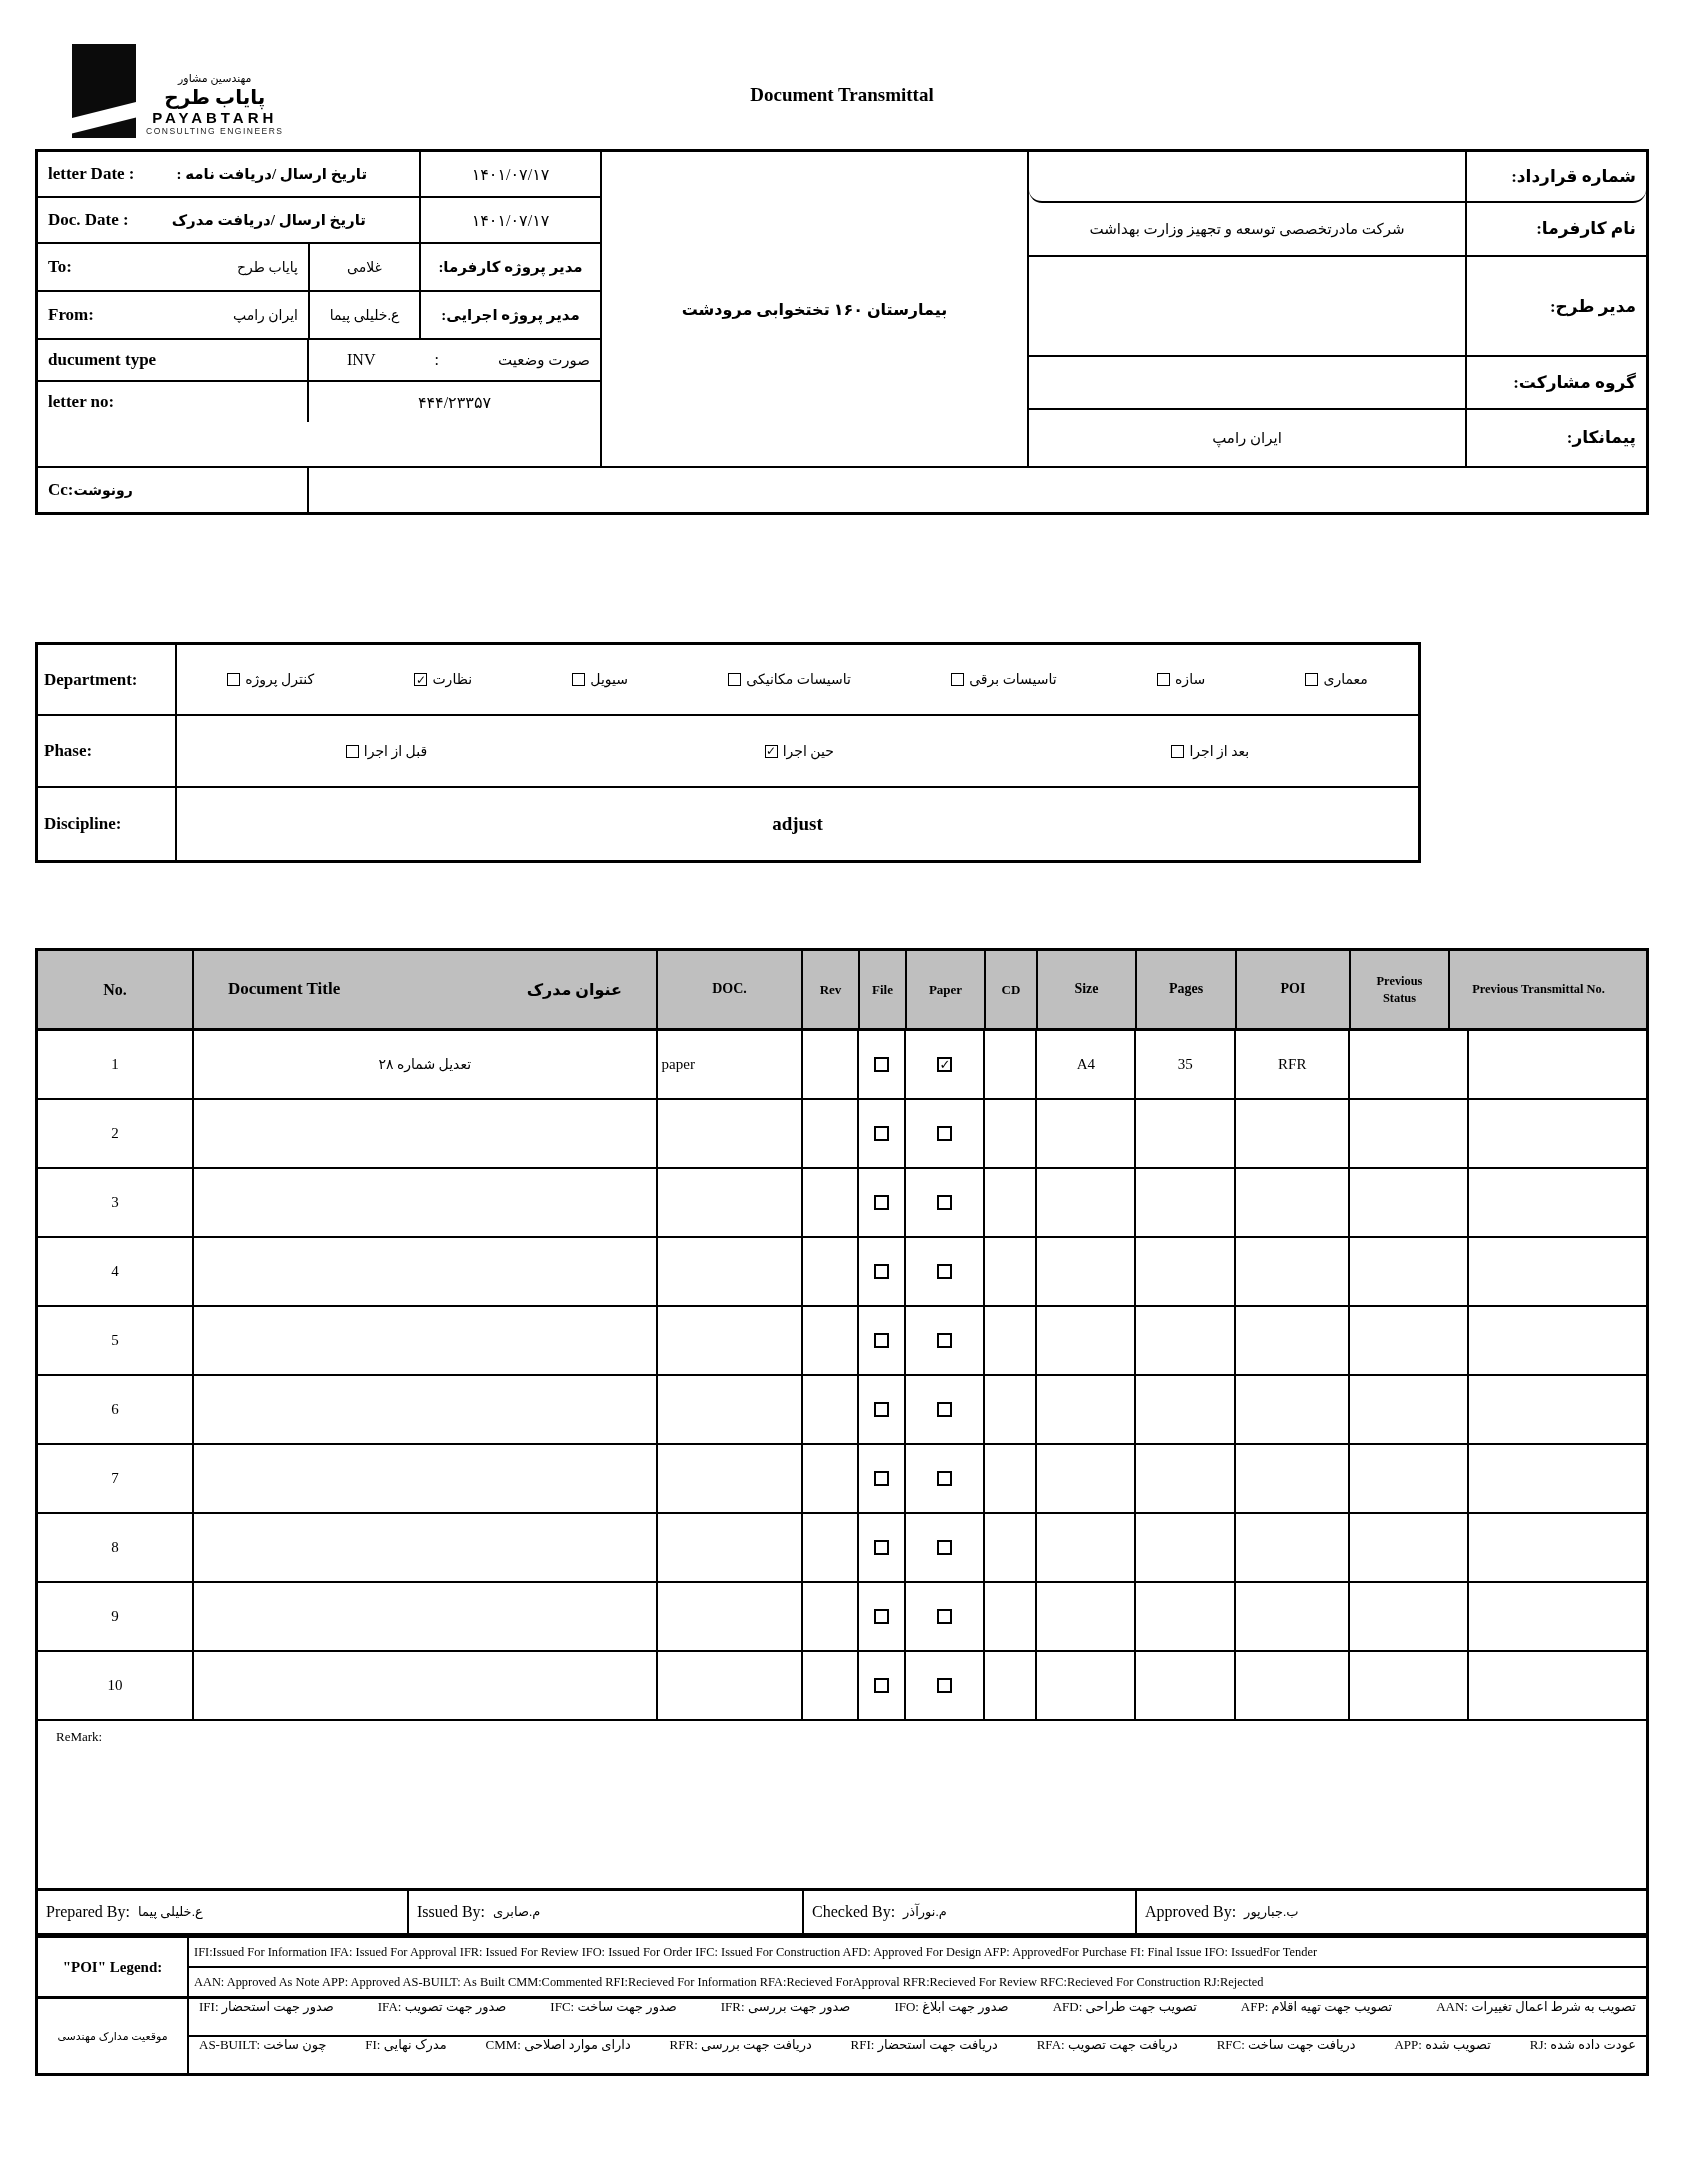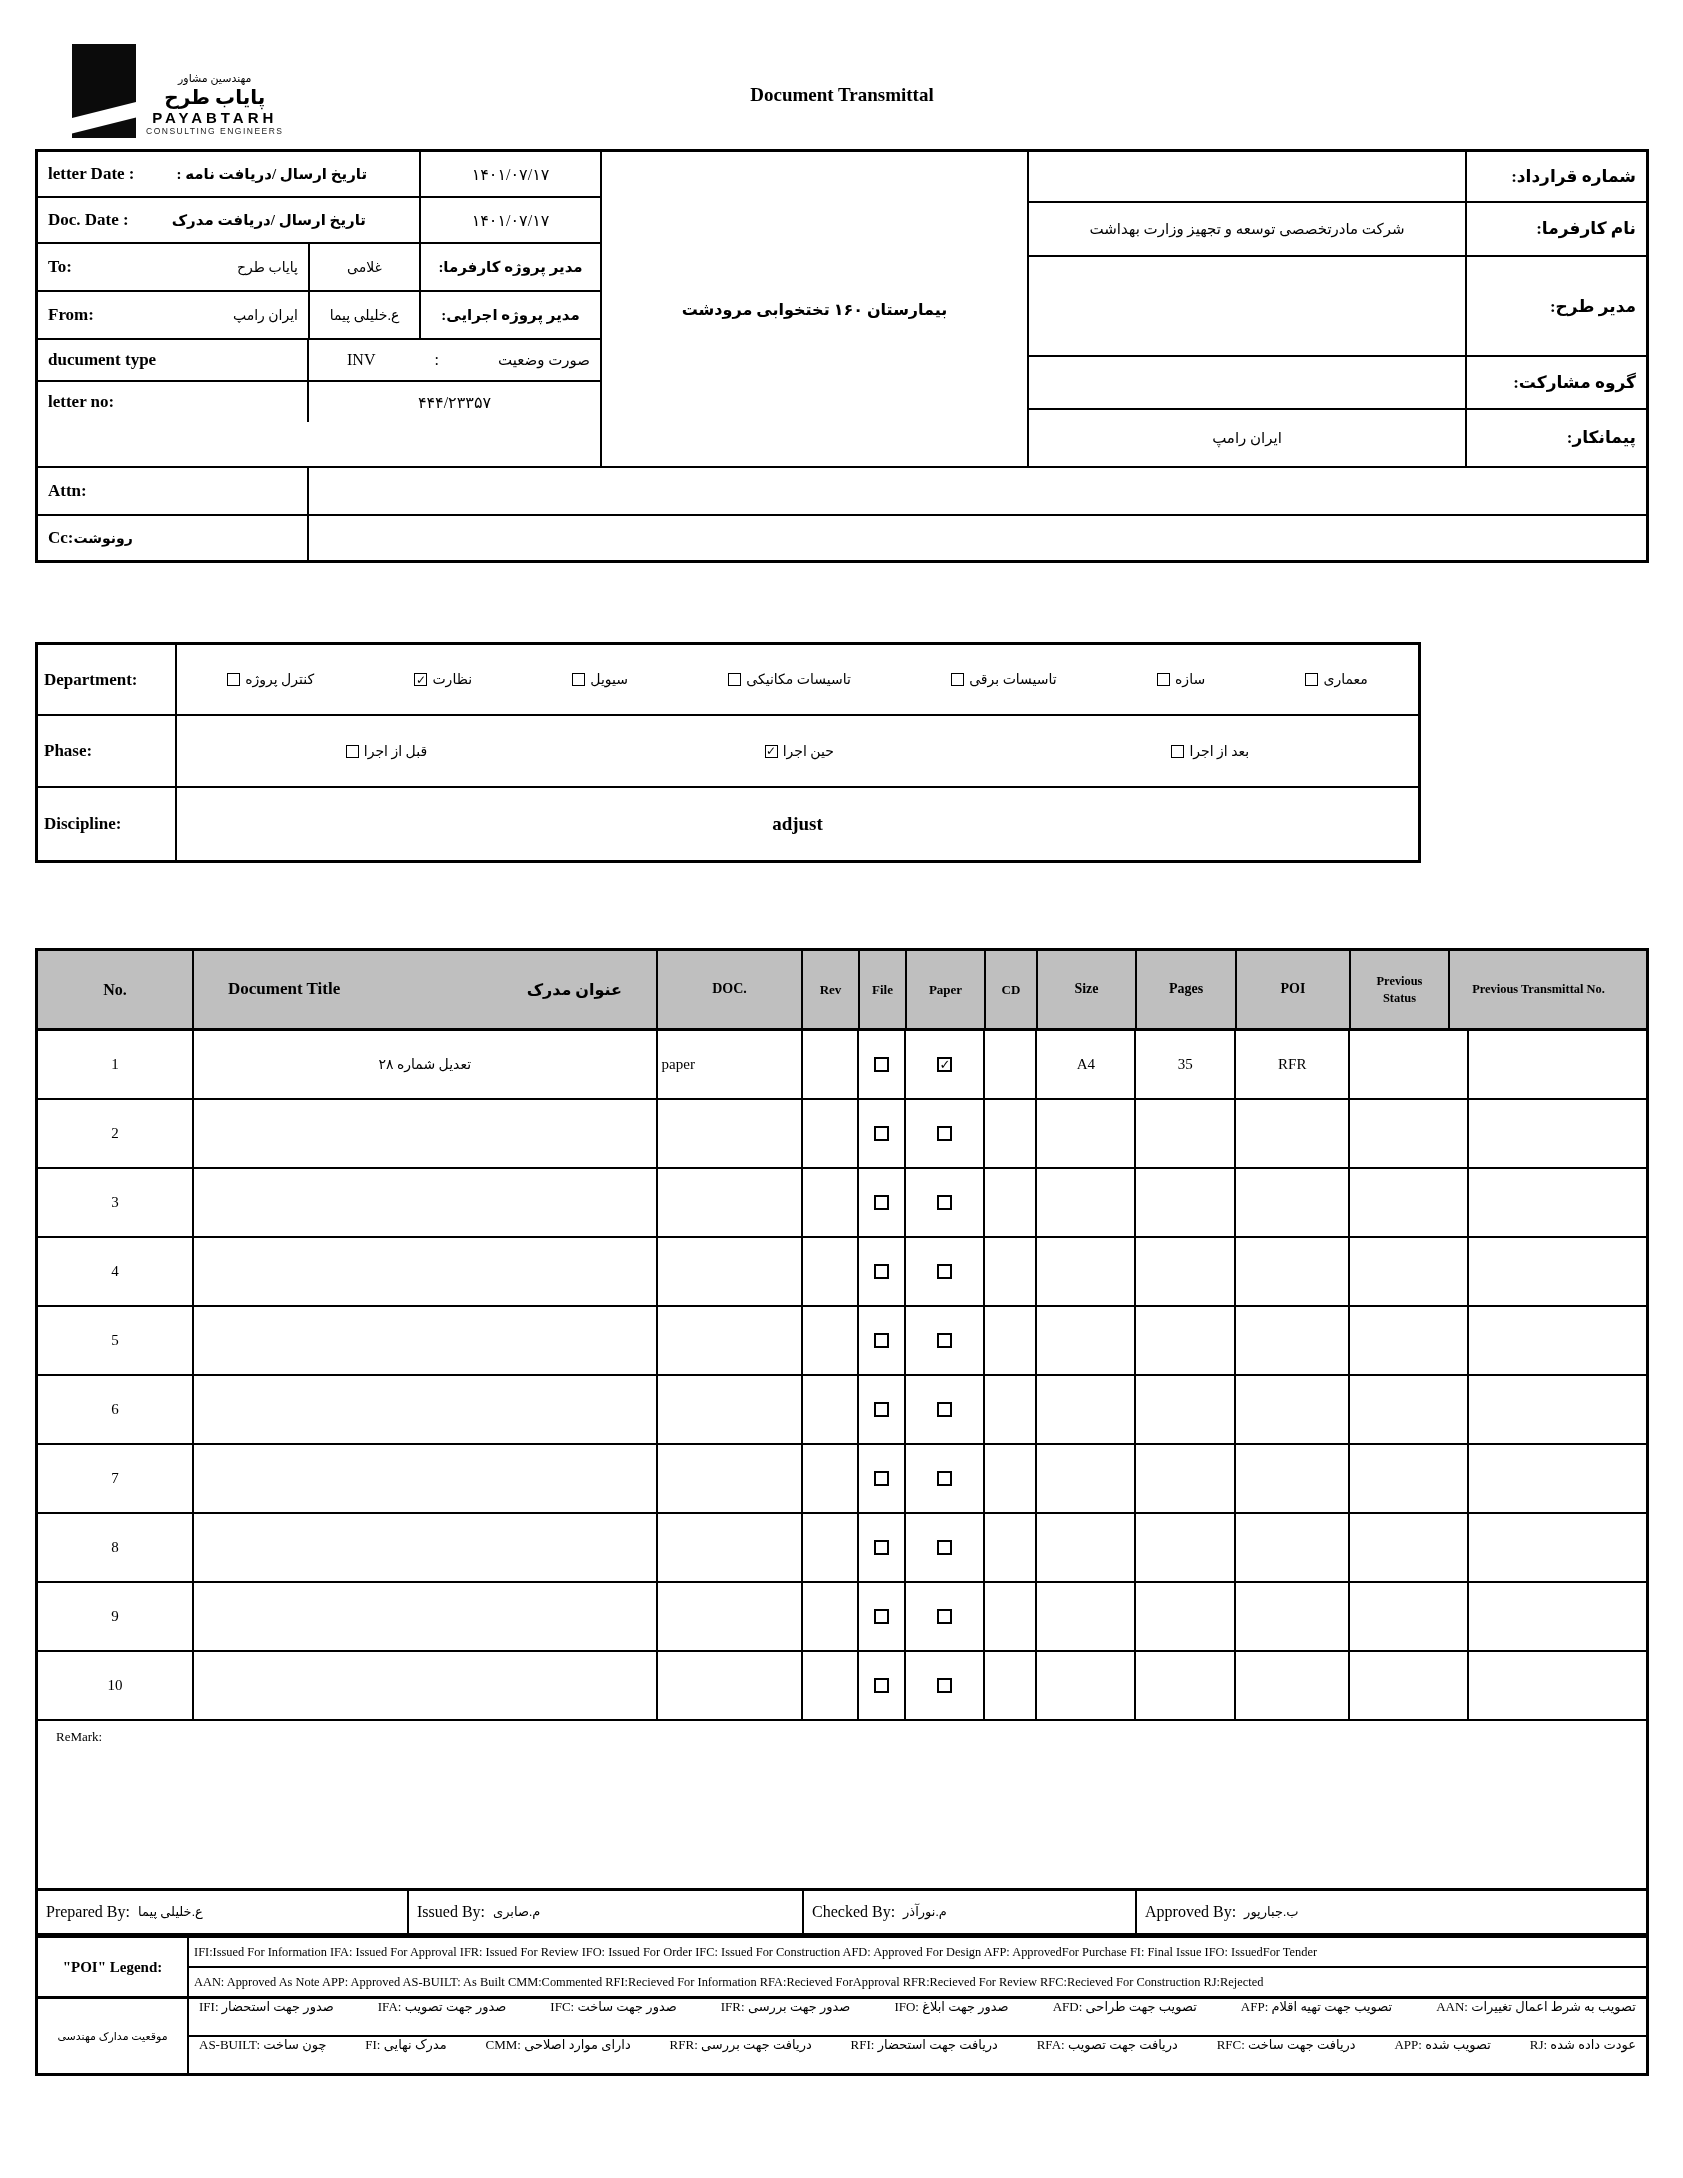--- a/index.html
+++ b/index.html
@@ -145,45 +145,41 @@
         <div class="lblrow" style="width:269px">
           <span class="en-lbl">letter no:</span>
         </div>
         <div class="bl2 c valcell" style="flex:1">۴۴۴/۲۳۳۵۷</div>
       </div>
     </div>
 
     <div class="bl2 br2 c fa" style="width:429px;font-size:16px;font-weight:bold">بیمارستان ۱۶۰ تختخوابی مرودشت</div>
 
     <div class="col" id="right-rows" style="flex:1">
-        <div class="trow bb2" style="height: 52px;">
+        <div class="trow bb2" style="height: 52px; border-radius: 13px;">
           <div class="rval fa"></div>
           <div class="rlab fa">شماره قرارداد:</div>
         </div>
         <div class="trow bb2" style="height: 56px;">
           <div class="rval fa">شرکت مادرتخصصی توسعه و تجهیز وزارت بهداشت</div>
           <div class="rlab fa">نام کارفرما:</div>
         </div>
         <div class="trow bb2" style="height: 103px;">
           <div class="rval fa"></div>
           <div class="rlab fa">مدیر طرح:</div>
         </div>
         <div class="trow bb2" style="height: 54px;">
           <div class="rval fa"></div>
           <div class="rlab fa">گروه مشارکت:</div>
         </div>
         <div class="trow" style="height: 58px;">
           <div class="rval fa">ایران رامپ</div>
           <div class="rlab fa">پیمانکار:</div>
         </div>
       </div>
-  </div>
-  <div class="row bt2" style="height:48px">
-    <div class="attn-lbl">Attn:</div>
-    <div class="bl2 c" style="flex:1"></div>
   </div>
   <div class="row bt2" style="height:46px">
     <div class="attn-lbl">
       <span>Cc:</span>
         <span class="fa" style="font-size:14px">رونوشت</span>
     </div>
     <div class="bl2 c" style="flex:1"></div>
   </div>
 </div>
 

